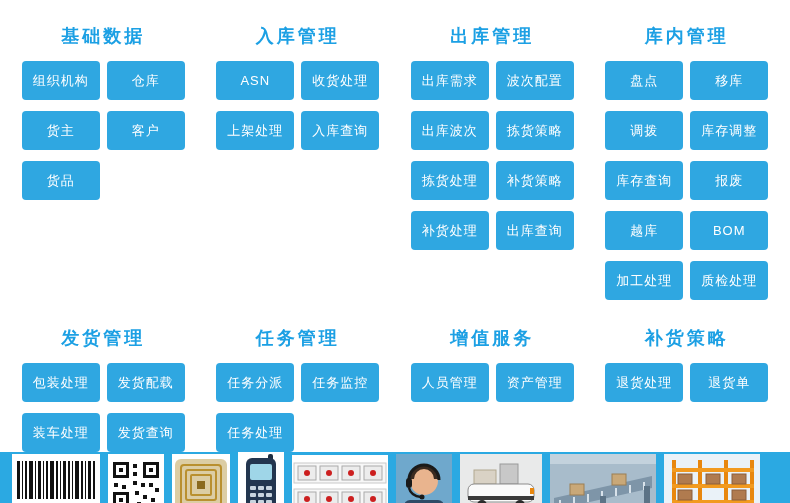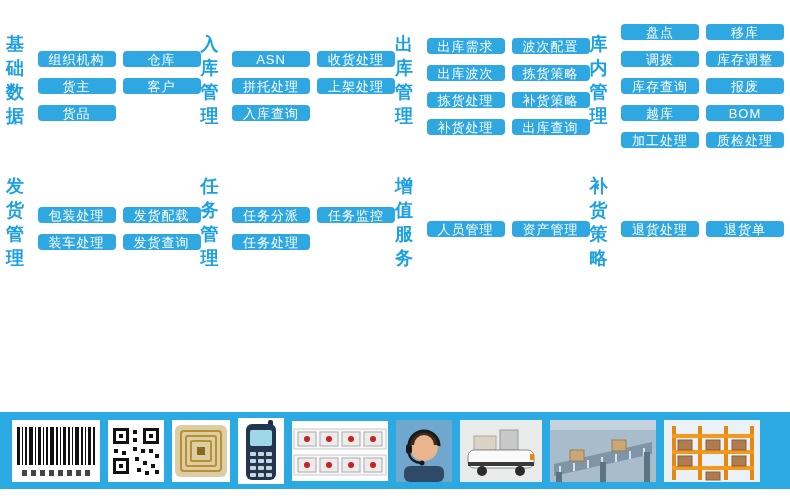--- a/index.html
+++ b/index.html
@@ -12,36 +12,36 @@
     display: flex; flex-direction: column;
   }
   .menu-grid {
     flex: 1;
     display: grid;
     grid-template-columns: repeat(4, 1fr);
     align-content: start;
     row-gap: 26px;
     padding: 24px 6px 0 6px;
   }
-  .menu-section { display: flex; align-items: center; }
+  .menu-section { display: flex; flex-direction: column; align-items: center; }
   .menu-section .section-title {
     color: #1CA0E4;
     font-size: 18px;
     font-weight: bold;
     letter-spacing: 3px;
     margin: 0 0 13px 0;
   }
   .buttons {
     display: grid;
     grid-template-columns: repeat(2, 78px);
     gap: 11px 7px;
     justify-content: center;
   }
   .menu-button {
-    height: 16px;
+    height: 39px;
     background: #2FA7E1;
     color: #ffffff;
     border: none;
     border-radius: 4px;
     font-size: 13px;
     font-family: inherit;
     letter-spacing: 1px;
     cursor: pointer;
     padding: 0 2px;
     white-space: nowrap;
@@ -72,21 +72,20 @@
       <button class="menu-button">客户</button>
       <button class="menu-button">货品</button>
     </div>
   </section>
 
   <section class="menu-section">
     <h2 class="section-title">入库管理</h2>
     <div class="buttons">
       <button class="menu-button">ASN</button>
       <button class="menu-button">收货处理</button>
-      <button class="menu-button">拼托处理</button>
       <button class="menu-button">上架处理</button>
       <button class="menu-button">入库查询</button>
     </div>
   </section>
 
   <section class="menu-section">
     <h2 class="section-title">出库管理</h2>
     <div class="buttons">
       <button class="menu-button">出库需求</button>
       <button class="menu-button">波次配置</button>

